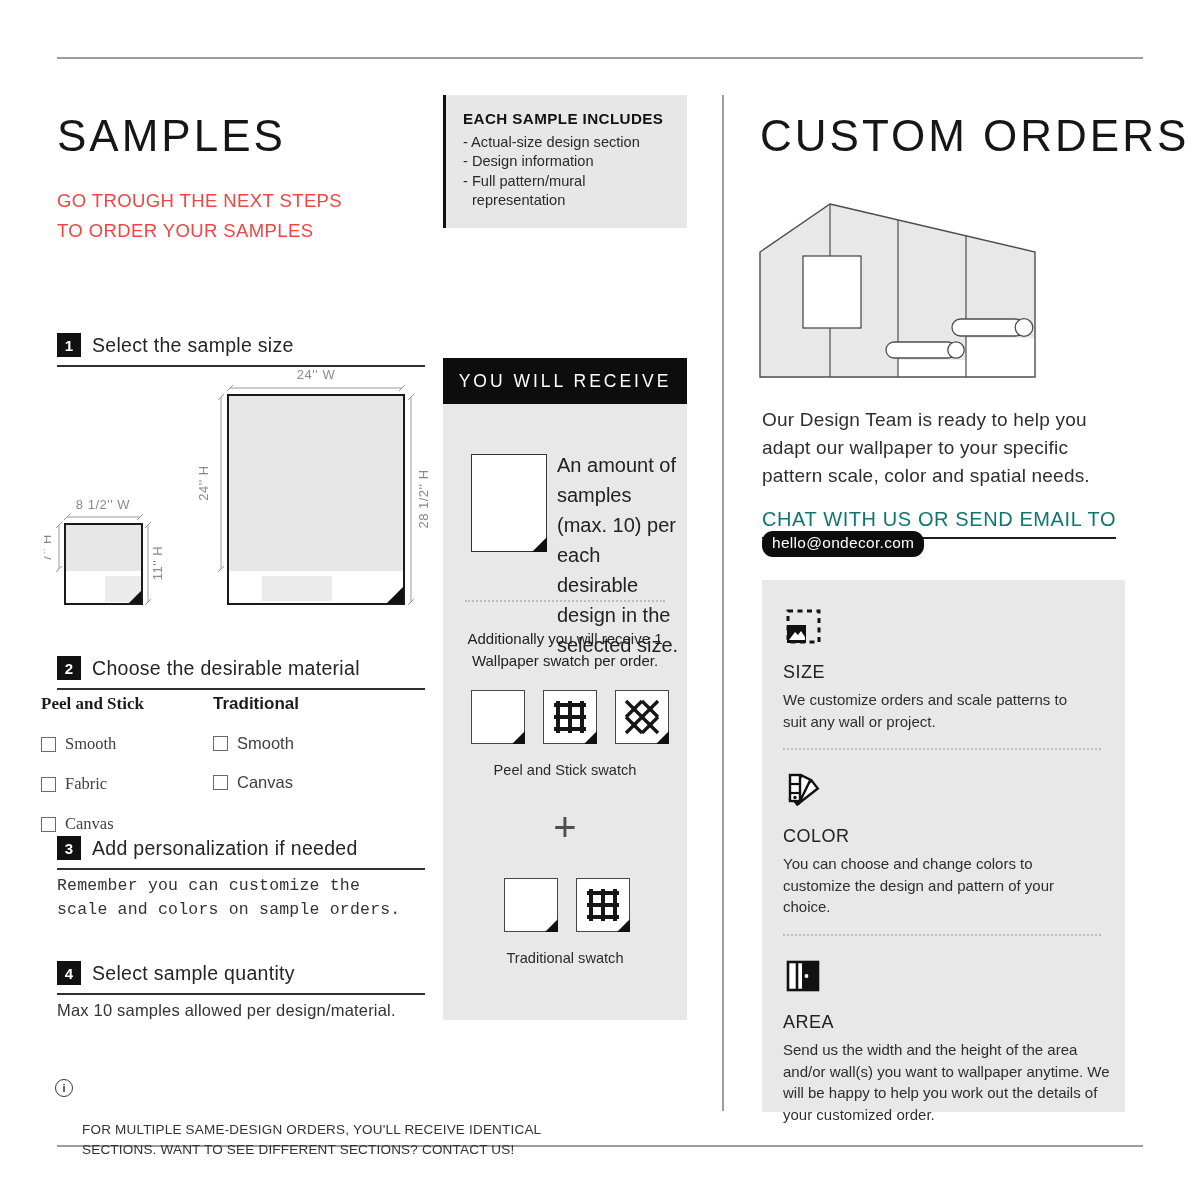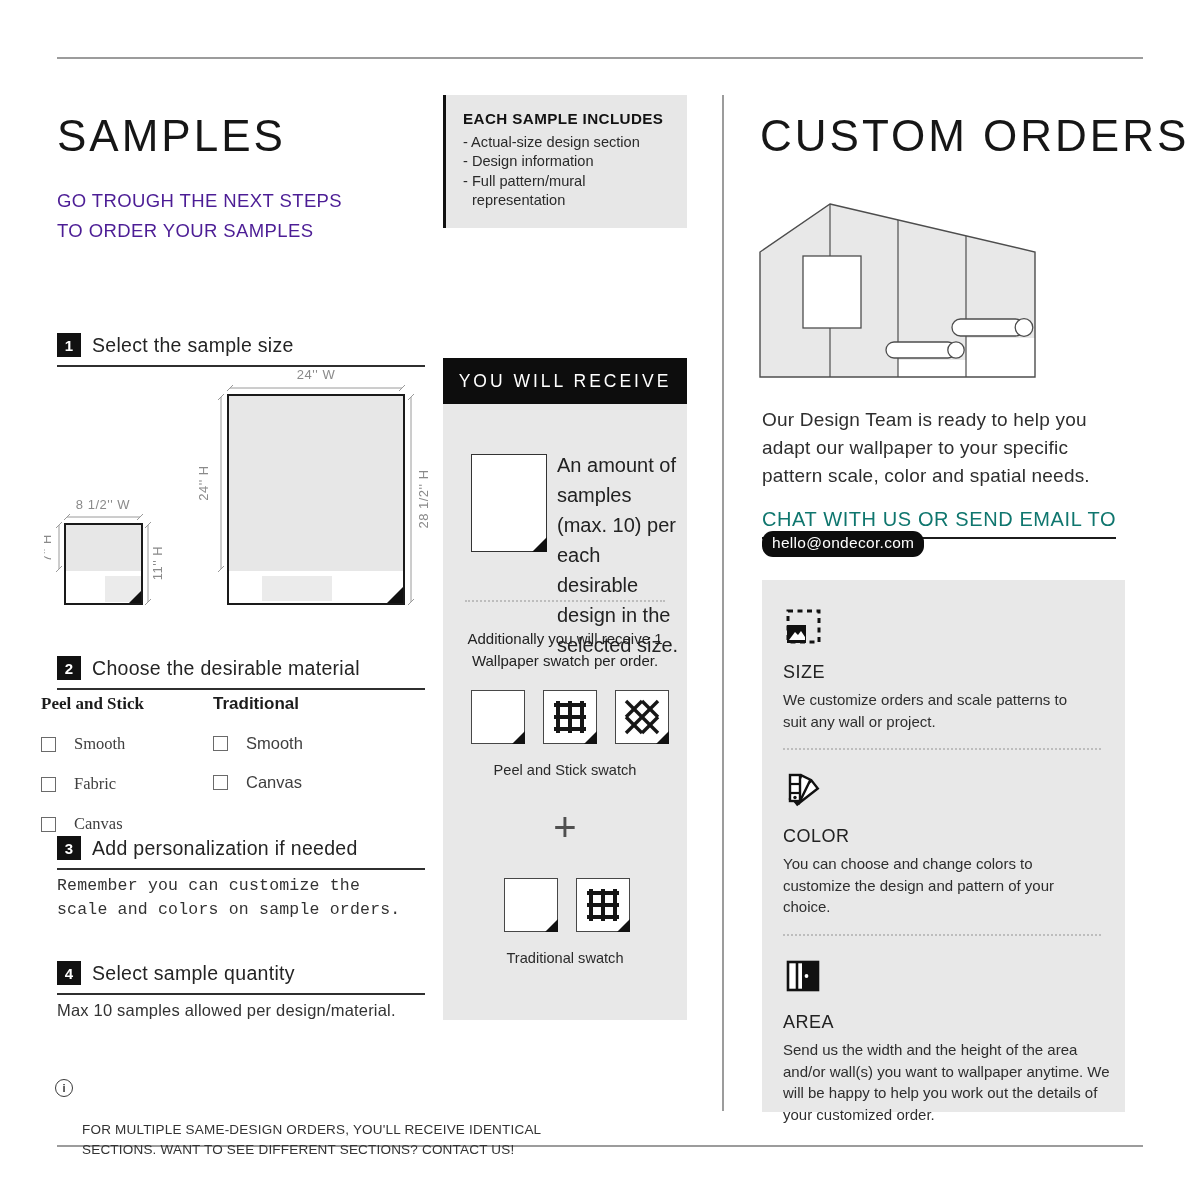--- a/index.html
+++ b/index.html
@@ -3,32 +3,32 @@
 <meta charset="utf-8">
 <style>
   html,body{margin:0;padding:0;background:#fff;}
   .page{position:relative;width:1200px;height:1200px;background:#fff;overflow:hidden;
         font-family:"Liberation Sans",sans-serif;color:#222;}
   .hr{position:absolute;left:57px;width:1086px;height:2px;background:#9c9c9c;}
   .vdiv{position:absolute;left:722px;top:95px;width:2px;height:1016px;background:#9c9c9c;}
 
   .big-title{position:absolute;font-size:44px;letter-spacing:3px;color:#161616;font-weight:400;margin-top:19px;}
   .intro{position:absolute;left:57px;top:186px;width:300px;font-size:18.5px;line-height:1.62;
-         letter-spacing:.4px;color:#4c1d95;}
+         letter-spacing:.4px;color:#ef4444;}
 
   .step-head{position:absolute;left:57px;width:368px;display:flex;align-items:center;gap:11px;
              padding-bottom:8px;border-bottom:2px solid #2f2f2f;}
   .step-num{width:24px;height:24px;background:#111;color:#fff;font-size:15px;font-weight:700;
             display:flex;align-items:center;justify-content:center;flex:0 0 auto;}
   .step-label{font-size:19.5px;color:#242424;letter-spacing:.3px;white-space:nowrap;}
   .body-text{position:absolute;left:57px;font-size:16.5px;line-height:1.45;color:#333;letter-spacing:.2px;}
 
   .mat-col{position:absolute;top:694px;}
   .mat-title{font-size:17px;font-weight:700;color:#1c1c1c;margin-bottom:10px;}
-  .opt-row{display:flex;align-items:center;gap:18px;margin-bottom:7px;font-size:16.5px;color:#3f3f3f;margin-top:20px;}
+  .opt-row{display:flex;align-items:center;gap:9px;margin-bottom:7px;font-size:16.5px;color:#3f3f3f;margin-top:20px;}
   .cbox{width:13px;height:13px;border:1.5px solid #6a6a6a;background:#fff;flex:0 0 auto;}
 
   .footnote{position:absolute;left:55px;top:1078px;width:492px;display:flex;gap:9px;}
   .info-circ{width:16px;height:16px;border:1.5px solid #3a3a3a;border-radius:50%;color:#3a3a3a;
              font-size:11px;font-weight:700;display:flex;align-items:center;justify-content:center;
              flex:0 0 auto;margin-top:1px;}
   .footnote-text{font-size:13.5px;line-height:1.5;letter-spacing:.2px;color:#333;margin-top:42px;}
 
   .includes-box{position:absolute;left:443px;top:95px;width:244px;height:133px;background:#e7e7e7;
                 border-left:3px solid #111;box-sizing:border-box;padding:15px 12px 0 17px;}

